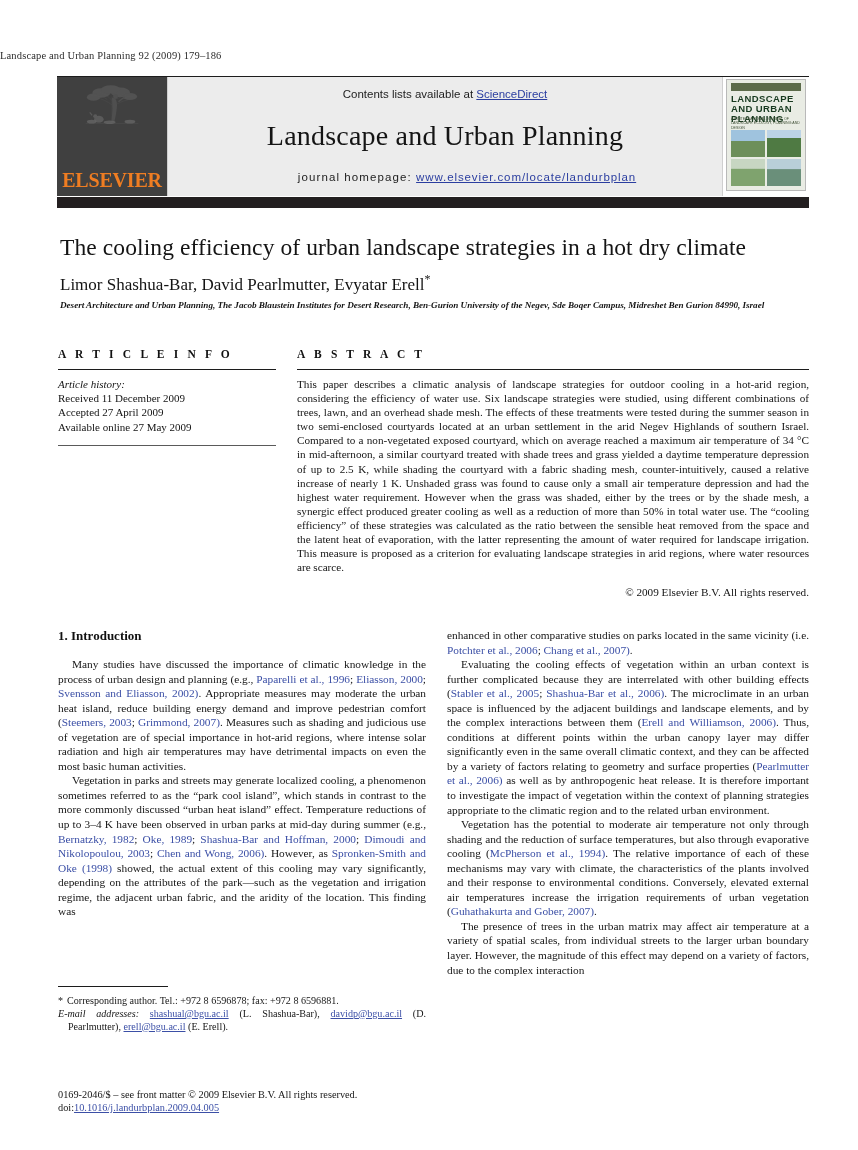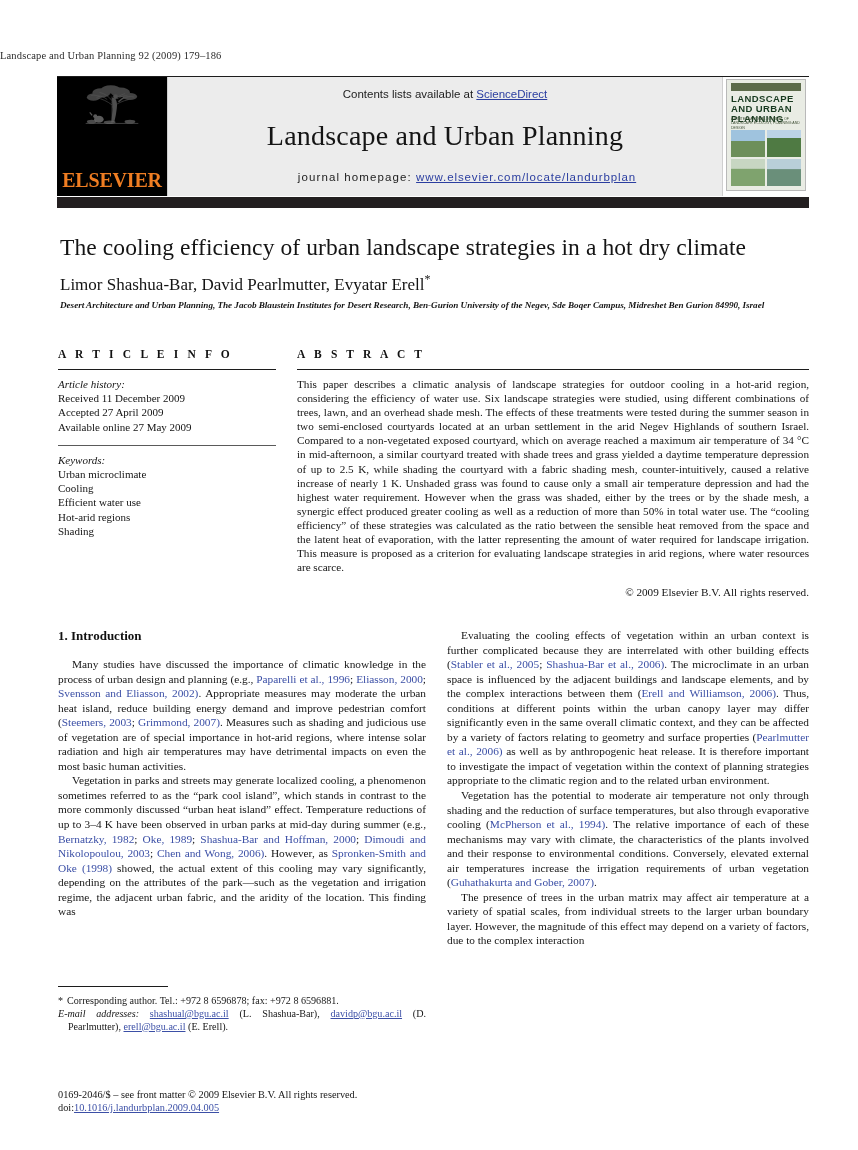--- a/index.html
+++ b/index.html
@@ -42,21 +42,21 @@
     height: 120px;
     border-top: 1.6px solid #1c1c1c;
     box-sizing: border-box;
     display: flex;
     align-items: stretch;
   }
   .elsevier-logo {
     width: 110px;
     flex: 0 0 110px;
     position: relative;
-    background: #000000;
+    background: #404040;
     display: flex;
     flex-direction: column;
     align-items: center;
     justify-content: flex-end;
     padding-bottom: 2px;
     box-sizing: border-box;
     gap: 40px;
   }
   .elsevier-tree {
     width: 96px;
@@ -395,44 +395,37 @@
     <div class="section-kicker">A R T I C L E    I N F O</div>
     <div class="rule-strong"></div>
     <div class="info-block">
       <div class="lead">Article history:</div>
       <div>Received 11 December 2009</div>
       <div>Accepted 27 April 2009</div>
       <div>Available online 27 May 2009</div>
     </div>
     <div class="info-gap"></div>
     <div class="rule-thin"></div>
-    <div class="info-block">
-      <div class="lead">Keywords:</div>
-      <div>Urban microclimate</div>
-      <div>Cooling</div>
-      <div>Efficient water use</div>
-      <div>Hot-arid regions</div>
-      <div>Shading</div>
-    </div>
   </div>
 
   <div class="abs-col">
     <div class="section-kicker">A B S T R A C T</div>
     <div class="rule-strong"></div>
     <div class="abstract-body">This paper describes a climatic analysis of landscape strategies for outdoor cooling in a hot-arid region, considering the efficiency of water use. Six landscape strategies were studied, using different combinations of trees, lawn, and an overhead shade mesh. The effects of these treatments were tested during the summer season in two semi-enclosed courtyards located at an urban settlement in the arid Negev Highlands of southern Israel. Compared to a non-vegetated exposed courtyard, which on average reached a maximum air temperature of 34 °C in mid-afternoon, a similar courtyard treated with shade trees and grass yielded a daytime temperature depression of up to 2.5 K, while shading the courtyard with a fabric shading mesh, counter-intuitively, caused a relative increase of nearly 1 K. Unshaded grass was found to cause only a small air temperature depression and had the highest water requirement. However when the grass was shaded, either by the trees or by the shade mesh, a synergic effect produced greater cooling as well as a reduction of more than 50% in total water use. The “cooling efficiency” of these strategies was calculated as the ratio between the sensible heat removed from the space and the latent heat of evaporation, with the latter representing the amount of water required for landscape irrigation. This measure is proposed as a criterion for evaluating landscape strategies in arid regions, where water resources are scarce.</div>
     <div class="copyright">© 2009 Elsevier B.V. All rights reserved.</div>
   </div>
 
   <div class="col-left">
     <h2 class="sec-head">1.  Introduction</h2>
     <p class="body">Many studies have discussed the importance of climatic knowledge in the process of urban design and planning (e.g., <span class="cite">Paparelli et al., 1996</span>; <span class="cite">Eliasson, 2000</span>; <span class="cite">Svensson and Eliasson, 2002)</span>. Appropriate measures may moderate the urban heat island, reduce building energy demand and improve pedestrian comfort (<span class="cite">Steemers, 2003</span>; <span class="cite">Grimmond, 2007)</span>. Measures such as shading and judicious use of vegetation are of special importance in hot-arid regions, where intense solar radiation and high air temperatures may have detrimental impacts on even the most basic human activities.</p>
     <p class="body">Vegetation in parks and streets may generate localized cooling, a phenomenon sometimes referred to as the “park cool island”, which stands in contrast to the more commonly discussed “urban heat island” effect. Temperature reductions of up to 3–4 K have been observed in urban parks at mid-day during summer (e.g., <span class="cite">Bernatzky, 1982</span>; <span class="cite">Oke, 1989</span>; <span class="cite">Shashua-Bar and Hoffman, 2000</span>; <span class="cite">Dimoudi and Nikolopoulou, 2003</span>; <span class="cite">Chen and Wong, 2006)</span>. However, as <span class="cite">Spronken-Smith and Oke (1998)</span> showed, the actual extent of this cooling may vary significantly, depending on the attributes of the park—such as the vegetation and irrigation regime, the adjacent urban fabric, and the aridity of the location. This finding was</p>
   </div>
 
   <div class="col-right">
+    <p class="body no-indent">enhanced in other comparative studies on parks located in the same vicinity (i.e. <span class="cite">Potchter et al., 2006</span>; <span class="cite">Chang et al., 2007)</span>.</p>
     <p class="body">Evaluating the cooling effects of vegetation within an urban context is further complicated because they are interrelated with other building effects (<span class="cite">Stabler et al., 2005</span>; <span class="cite">Shashua-Bar et al., 2006)</span>. The microclimate in an urban space is influenced by the adjacent buildings and landscape elements, and by the complex interactions between them (<span class="cite">Erell and Williamson, 2006)</span>. Thus, conditions at different points within the urban canopy layer may differ significantly even in the same overall climatic context, and they can be affected by a variety of factors relating to geometry and surface properties (<span class="cite">Pearlmutter et al., 2006)</span> as well as by anthropogenic heat release. It is therefore important to investigate the impact of vegetation within the context of planning strategies appropriate to the climatic region and to the related urban environment.</p>
     <p class="body">Vegetation has the potential to moderate air temperature not only through shading and the reduction of surface temperatures, but also through evaporative cooling (<span class="cite">McPherson et al., 1994)</span>. The relative importance of each of these mechanisms may vary with climate, the characteristics of the plants involved and their response to environmental conditions. Conversely, elevated external air temperatures increase the irrigation requirements of urban vegetation (<span class="cite">Guhathakurta and Gober, 2007)</span>.</p>
     <p class="body">The presence of trees in the urban matrix may affect air temperature at a variety of spatial scales, from individual streets to the larger urban boundary layer. However, the magnitude of this effect may depend on a variety of factors, due to the complex interaction</p>
   </div>
 
   <div class="footnotes">
     <div class="fn-rule"></div>
     <div class="fn">
       <span class="fn-indent"><span class="star">*</span><span>Corresponding author. Tel.: +972 8 6596878; fax: +972 8 6596881.</span></span>
       <span class="fn-indent"><span class="em">E-mail addresses:</span>

